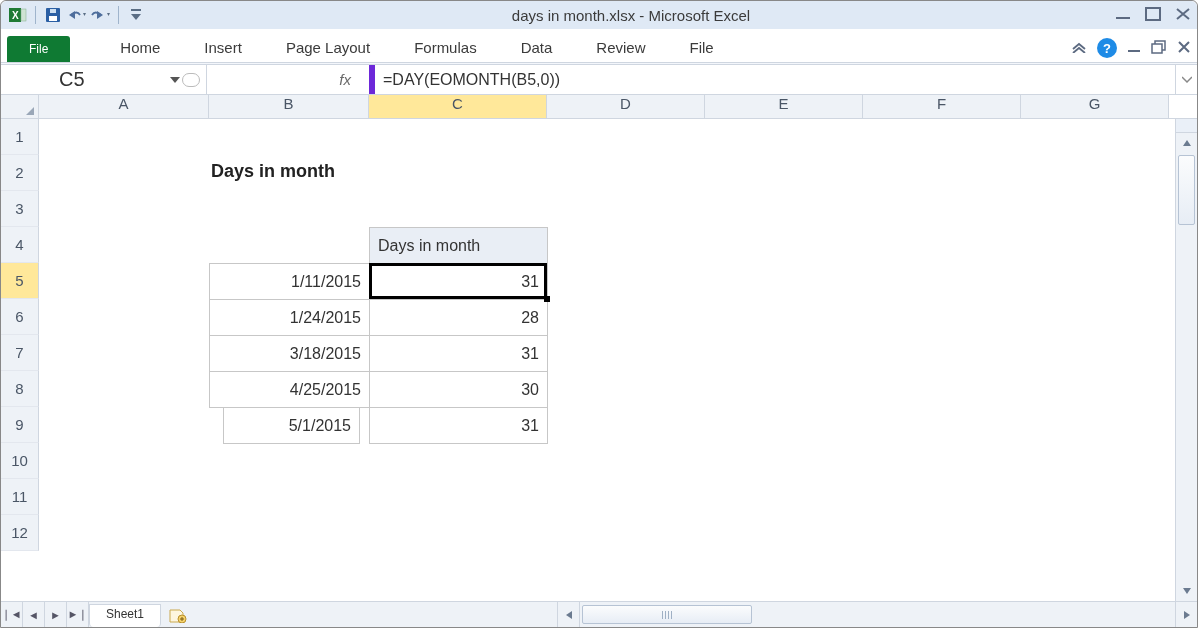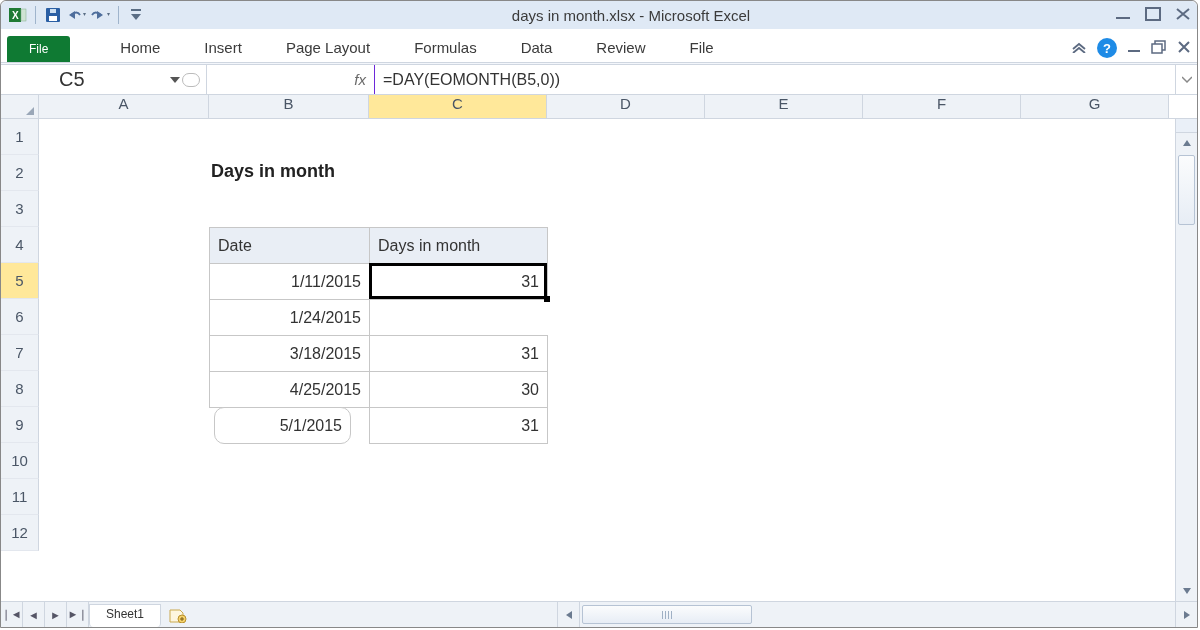--- a/index.html
+++ b/index.html
@@ -23,21 +23,21 @@
 
   
   .ribbongap { height: 2px; background:#f3f6fb; border-bottom:1px solid #cfd6e0; }
 
   
   .formulabar { height: 30px; display: flex; align-items: center; border-bottom: 1px solid #cfd6e0; }
   .namebox { width: 206px; border-right: 1px solid #cfd6e0; height: 100%; display:flex; align-items:center; padding-left: 58px; font-size:20px; color:#333; position:relative; }
   .namebox .dd { position:absolute; right:6px; display:inline-flex; align-items:center; gap:2px; }
   .namebox .dd .drop { width:0;height:0;border-left:5px solid transparent;border-right:5px solid transparent;border-top:6px solid #555; }
   .namebox .dd .pill { width:18px;height:14px;border:1px solid #bbb; border-radius:7px; }
-  .fxcell { width: 168px; border-right:1px solid #6d28d9; height:100%; display:flex; align-items:center; justify-content:flex-end; padding-right:8px; color:#6b6b6b; font-style:italic; font-size:15px; }
+  .fxcell { width: 168px; border-right:6px solid #6d28d9; height:100%; display:flex; align-items:center; justify-content:flex-end; padding-right:18px; color:#6b6b6b; font-style:italic; font-size:15px; }
   .formulainput { flex:1; padding-left:8px; font-size:16px; color:#333; display:flex; align-items:center; height:100%; }
   .fexpand { width:22px; border-left:1px solid #cfd6e0; height:100%; display:flex;align-items:center;justify-content:center;color:#888; }
 
   
   .sheet { flex:1; display:flex; flex-direction: column; position:relative; overflow:hidden; }
   .colheaders { height:24px; display:flex; border-bottom:1px solid #cfd6e0; }
   .selectall { width:38px; border-right:1px solid #cfd6e0; background:#eef2f7; position:relative; }
   .selectall::after { content:""; position:absolute; right:4px; bottom:3px; width:0;height:0; border-left:8px solid transparent; border-bottom:8px solid #9aa7b8; }
   .colh { border-right:1px solid #cfd6e0; background:#eef2f7; text-align:center; font-size:15px; color:#4a5666; position:relative; }
   .colA{width:170px;} .colB{width:160px;} .colC{width:178px;} .colD{width:158px;} .colE{width:158px;} .colF{width:158px;} .colG{width:148px;}
@@ -207,35 +207,35 @@
         <div>10</div>
         <div>11</div>
         <div>12</div>
       </div>
 
       <div class="grid">
         <div class="cells">
 
           <div class="titlecell" style="left:172px; top:42px;">Days in month</div>
 
-          <div class="datacell hdrcell" style="left:170px; top:108px; width:161px; height:37px;">Date</div>
           <div class="datacell hdrcell" style="left:330px; top:108px; width:179px; height:37px;">Days in month</div>
 
           <div class="datacell ralign" style="left:170px; top:144px; width:161px; height:37px;">1/11/2015</div>
           <div class="datacell ralign" style="left:330px; top:144px; width:179px; height:37px;">31</div>
 
           <div class="datacell ralign" style="left:170px; top:180px; width:161px; height:37px;">1/24/2015</div>
+          <div class="datacell ralign" style="left:330px; top:180px; width:179px; height:37px;">28</div>
 
           <div class="datacell ralign" style="left:170px; top:216px; width:161px; height:37px;">3/18/2015</div>
           <div class="datacell ralign" style="left:330px; top:216px; width:179px; height:37px;">31</div>
 
           <div class="datacell ralign" style="left:170px; top:252px; width:161px; height:37px;">4/25/2015</div>
           <div class="datacell ralign" style="left:330px; top:252px; width:179px; height:37px;padding-left:48px;">30</div>
 
-          <div class="datacell ralign" style="left:175px; top:288px; width:137px; height:37px;border-radius:10px;">5/1/2015</div>
+          <div class="datacell ralign" style="left:184px; top:288px; width:137px; height:37px;">5/1/2015</div>
           <div class="datacell ralign" style="left:330px; top:288px; width:179px; height:37px;">31</div>
 
           <div class="selborder" style="left:330px; top:144px; width:178px; height:36px;"></div>
           <div class="selhandle" style="left:505px; top:177px;"></div>
         </div>
 
         <div class="vscroll">
           <div class="splitbox"></div>
           <div class="arrow">
               <svg width="10" height="8">

